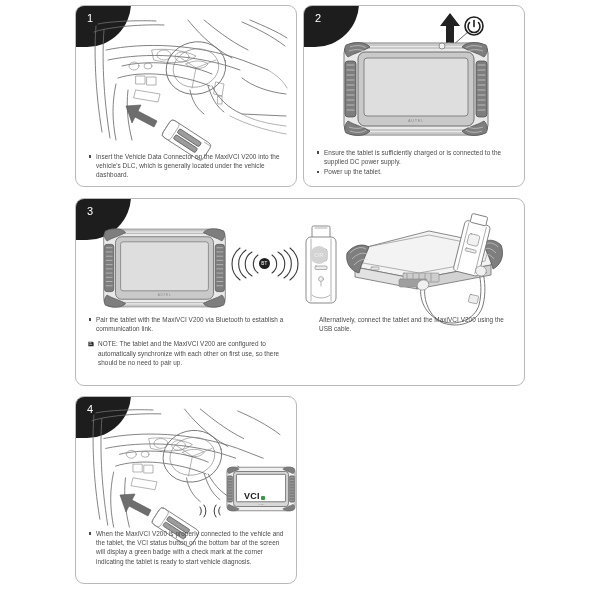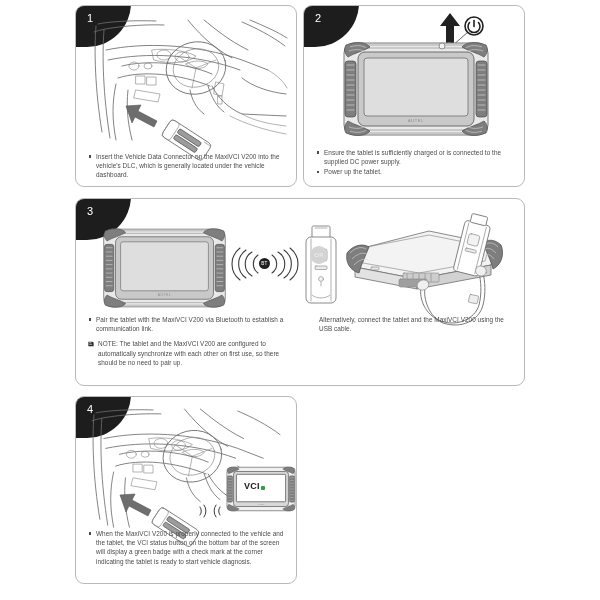--- a/index.html
+++ b/index.html
@@ -457,21 +457,21 @@
           <path d="M4 6 C14 2 24 3 28 8 C22 12 12 14 6 18 C2 14 2 9 4 6 Z"></path>
           <path d="M144 6 C134 2 124 3 120 8 C126 12 136 14 142 18 C146 14 146 9 144 6 Z"></path>
           <path d="M4 94 C14 98 24 97 28 92 C22 88 12 86 6 82 C2 86 2 91 4 94 Z"></path>
           <path d="M144 94 C134 98 124 97 120 92 C126 88 136 86 142 82 C146 86 146 91 144 94 Z"></path>
         </g>
         <rect class="bezel" style="fill:#d8d8d8;stroke:#4e4e4e;stroke-width:1.4" x="16" y="13" width="116" height="74" rx="6"></rect>
         <rect style="fill:#ffffff;stroke:#3f3f3f;stroke-width:1.4" x="22" y="19" width="104" height="58" rx="2"></rect>
         <text x="74" y="83" text-anchor="middle" font-size="4" fill="#8d8d8d" font-family="Liberation Sans, sans-serif" letter-spacing=".6">AUTEL</text>
       </svg>
     </div>
-    <div class="vci-label" style="left:168px;top:84px;">
+    <div class="vci-label" style="left:168px;top:94px;">
       <span>VCI</span>
       <span class="vci-dot"></span>
     </div>
 
     <div class="txt" style="left:12px;top:132px;width:202px;">
       <div class="bullet-row">When the MaxiVCI V200 is properly connected to the vehicle and the tablet, the VCI status button on the bottom bar of the screen will display a green badge with a check mark at the corner indicating the tablet is ready to start vehicle diagnosis.</div>
     </div>
   </div>
 
 </div>

